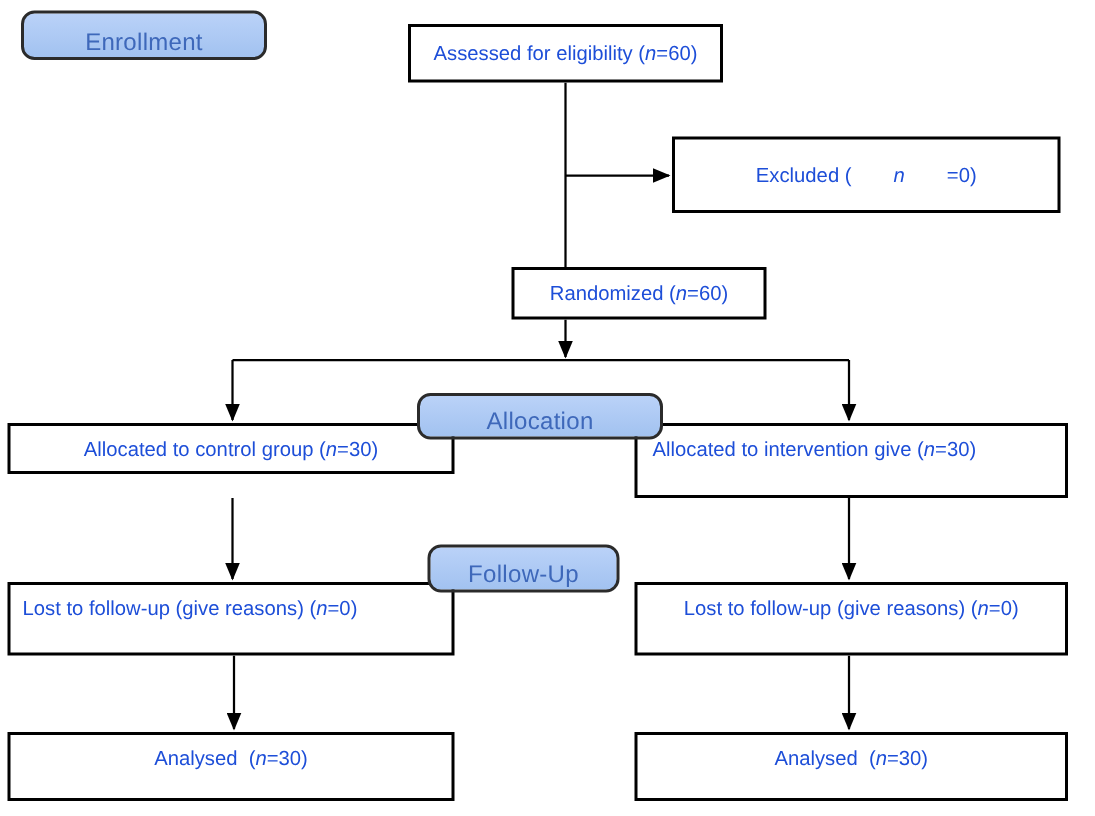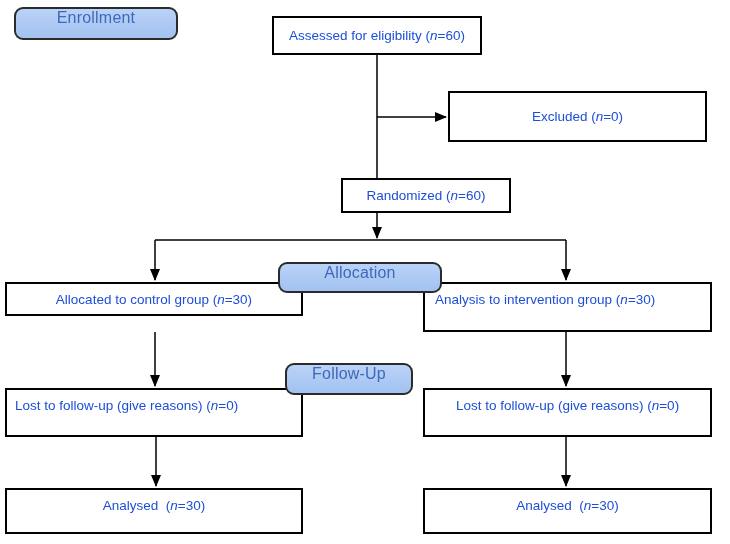--- a/index.html
+++ b/index.html
@@ -39,33 +39,33 @@
   .node .var { font-style: italic; }
   .stage {
     position: absolute;
     box-sizing: border-box;
     border: 2px solid #2b2b2b;
     border-radius: 9px;
     background: linear-gradient(to bottom, #bad2f8, #a2c2f0);
     color: #3e68ba;
     font-size: 16px;
     display: flex;
-    align-items: flex-start;
+    align-items: flex-end;
     justify-content: center;
     z-index: 3;
     letter-spacing: 0.2px;
   }
   
   .stage-enrollment { left: 14px;  top: 7px;   width: 164px; height: 33px; }
   .stage-allocation { left: 278px; top: 262px; width: 164px; height: 31px; }
   .stage-followup   { left: 285px; top: 363px; width: 128px; height: 32px; }
   .stage-analysis   { left: 288px; top: 461px; width: 148px; height: 31px; }
   
   .box-assessed     { left: 272px; top: 16px;  width: 210px; height: 39px; }
-  .box-excluded     { left: 448px; top: 91px;  width: 259px; height: 51px; }
+  .box-excluded     { left: 448px; top: 91px;  width: 259px; height: 51px; gap: 28px; }
   .box-randomized   { left: 297px; top: 178px; width: 170px; height: 35px; margin-left: 44px; }
   .box-alloc-ctrl   { left: 5px;   top: 282px; width: 298px; height: 34px; }
   .box-alloc-int    { left: 423px; top: 282px; width: 289px; height: 50px; padding-left: 10px; }
   .box-lost-ctrl    { left: 5px;   top: 388px; width: 298px; height: 49px; padding-left: 8px; }
   .box-lost-int     { left: 423px; top: 388px; width: 289px; height: 49px; }
   .box-analysed-ctrl{ left: 5px;   top: 488px; width: 298px; height: 46px; }
   .box-analysed-int { left: 423px; top: 488px; width: 289px; height: 46px; }
 </style>
 </head>
 <body>
@@ -110,21 +110,21 @@
 
   <div class="node box-randomized v-center h-center">
     <span>Randomized (</span><span class="var">n</span><span>=60)</span>
   </div>
 
   <div class="node box-alloc-ctrl v-top h-center">
     <span>Allocated to control group (</span><span class="var">n</span><span>=30)</span>
   </div>
 
   <div class="node box-alloc-int v-top h-left">
-    <span>Analysis to intervention group (</span><span class="var">n</span><span>=30)</span>
+    <span>Allocated to intervention give (</span><span class="var">n</span><span>=30)</span>
   </div>
 
   <div class="node box-lost-ctrl v-top h-left">
     <span>Lost to follow-up (give reasons) (</span><span class="var">n</span><span>=0)</span>
   </div>
 
   <div class="node box-lost-int v-top h-center">
     <span>Lost to follow-up (give reasons) (</span><span class="var">n</span><span>=0)</span>
   </div>
 

